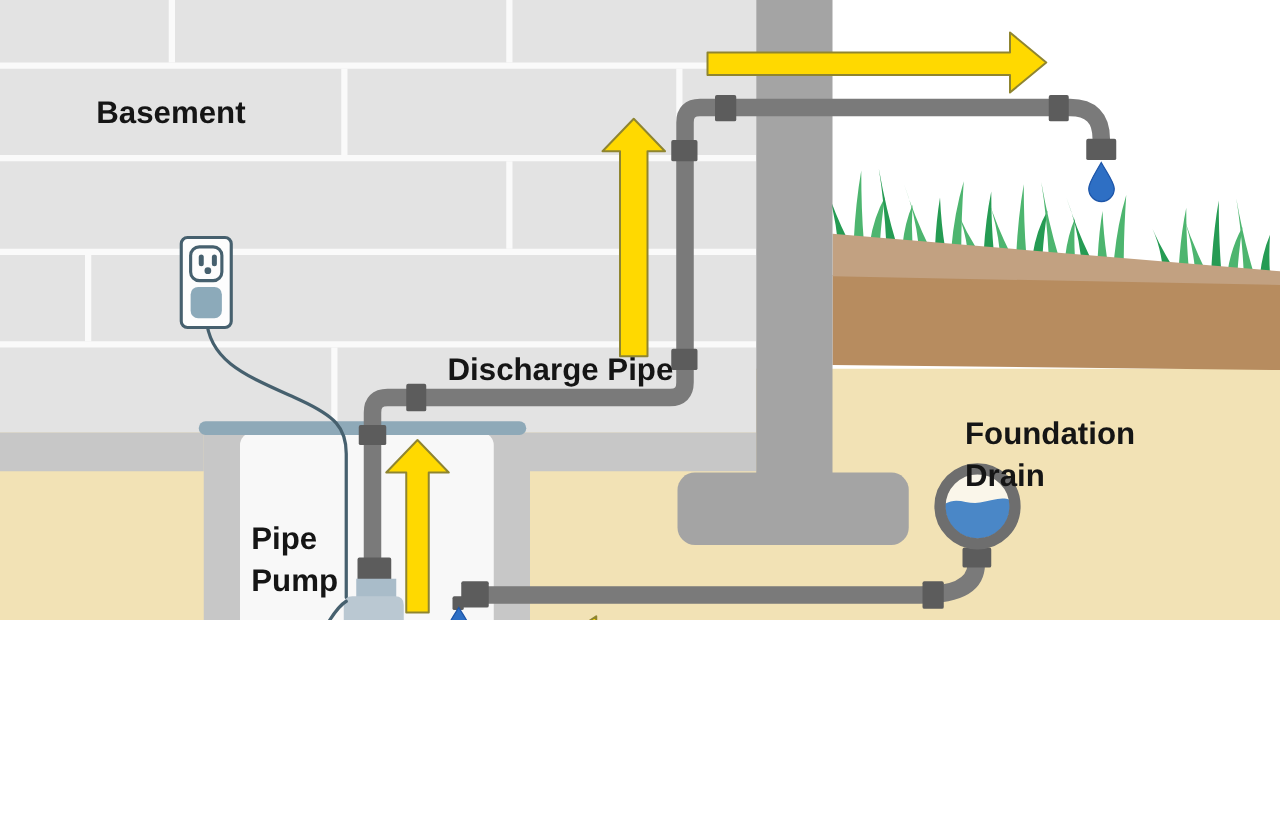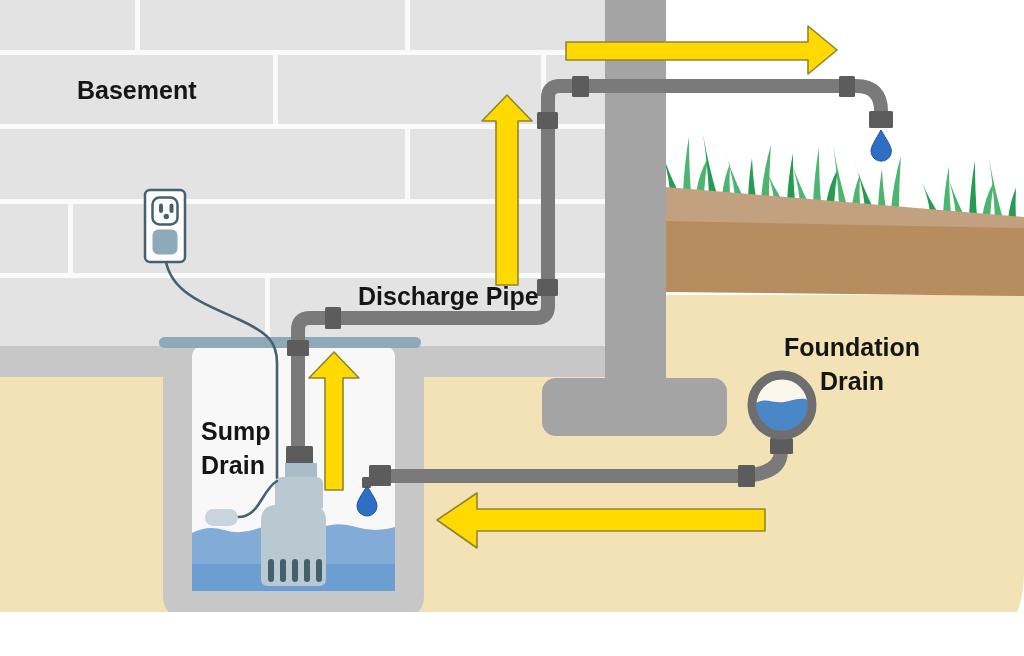--- a/index.html
+++ b/index.html
@@ -10,21 +10,21 @@
     --soil-tan:#f2e2b5; --topsoil-brown:#c2a181; --subsoil-brown:#b78c5f;
     --grass-light:#4db56f; --grass-dark:#259b53;
     --water-light:#83abd8; --water-dark:#6c9ed1; --drain-water:#4a87c7;
     --droplet-blue:#2e6fc4; --droplet-edge:#1d55a8;
     --pump-body:#bac8d2; --pump-neck:#a9bcc9; --pump-slot:#45606d;
     --lid-blue:#8ea9b8; --outlet-trim:#46606e; --plug-blue:#8caaba;
     --float-gray:#c8d5dc; --drain-ring:#6e6e6e; --drain-white:#faf6ea;
     --label-text:#151515;
   }
   html,body{margin:0;padding:0;background:#ffffff;}
-  .stage{position:relative;width:1024px;height:612px;background:#ffffff;overflow:hidden;
+  .stage{position:relative;width:1024px;height:496px;background:#ffffff;overflow:hidden;
          font-family:"Liberation Sans", sans-serif;}
   .stage svg{position:absolute;left:0;top:0;}
   .lbl{position:absolute;font-weight:700;font-size:25px;line-height:34px;
        color:var(--label-text,#151515);white-space:nowrap;}
   .lbl.wrap{white-space:normal;}
   
   .pipe{fill:none;stroke:var(--pipe-gray,#7a7a7a);stroke-width:14;}
   .wire{fill:none;stroke:var(--outlet-trim,#46606e);stroke-width:2.6;stroke-linecap:round;}
   .fit{fill:var(--fitting-gray,#5c5c5c);}
   .arrow{fill:var(--arrow-yellow,#ffd900);stroke:var(--arrow-outline,#8f8530);
@@ -161,15 +161,15 @@
     <path class="droplet" d="M881,130 C876,139 871,146 871,151 A10.2,10.2 0 0 0 891.4,151 C891.4,146 886,139 881,130 Z"></path>
 
     <polygon class="arrow" points="566,42 808,42 808,26 837,50 808,74 808,60 566,60"></polygon>
     <polygon class="arrow" points="507,95 532,121 518,121 518,285 496,285 496,121 482,121"></polygon>
     <polygon class="arrow" points="334,352 359,378 343,378 343,490 325,490 325,378 309,378"></polygon>
     <polygon class="arrow" points="437,520 477,493 477,509 765,509 765,531 477,531 477,548"></polygon>
   </svg>
 
   <div class="lbl" style="left:77px;top:73px;">Basement</div>
   <div class="lbl" style="left:324px;top:279px;margin-left:34px;">Discharge Pipe</div>
-  <div class="lbl wrap" style="left:201px;top:414px;width:80px;">Sump Drain</div>
-  <div class="lbl wrap" style="left:772px;top:330px;width:160px;text-align:center;">Foundation Drain</div>
+  <div class="lbl wrap" style="left:201px;top:414px;width:80px;">Pipe Pump</div>
+  <div class="lbl wrap" style="left:772px;top:330px;width:160px;text-align:left;">Foundation Drain</div>
 </div>
 
 </body></html>

